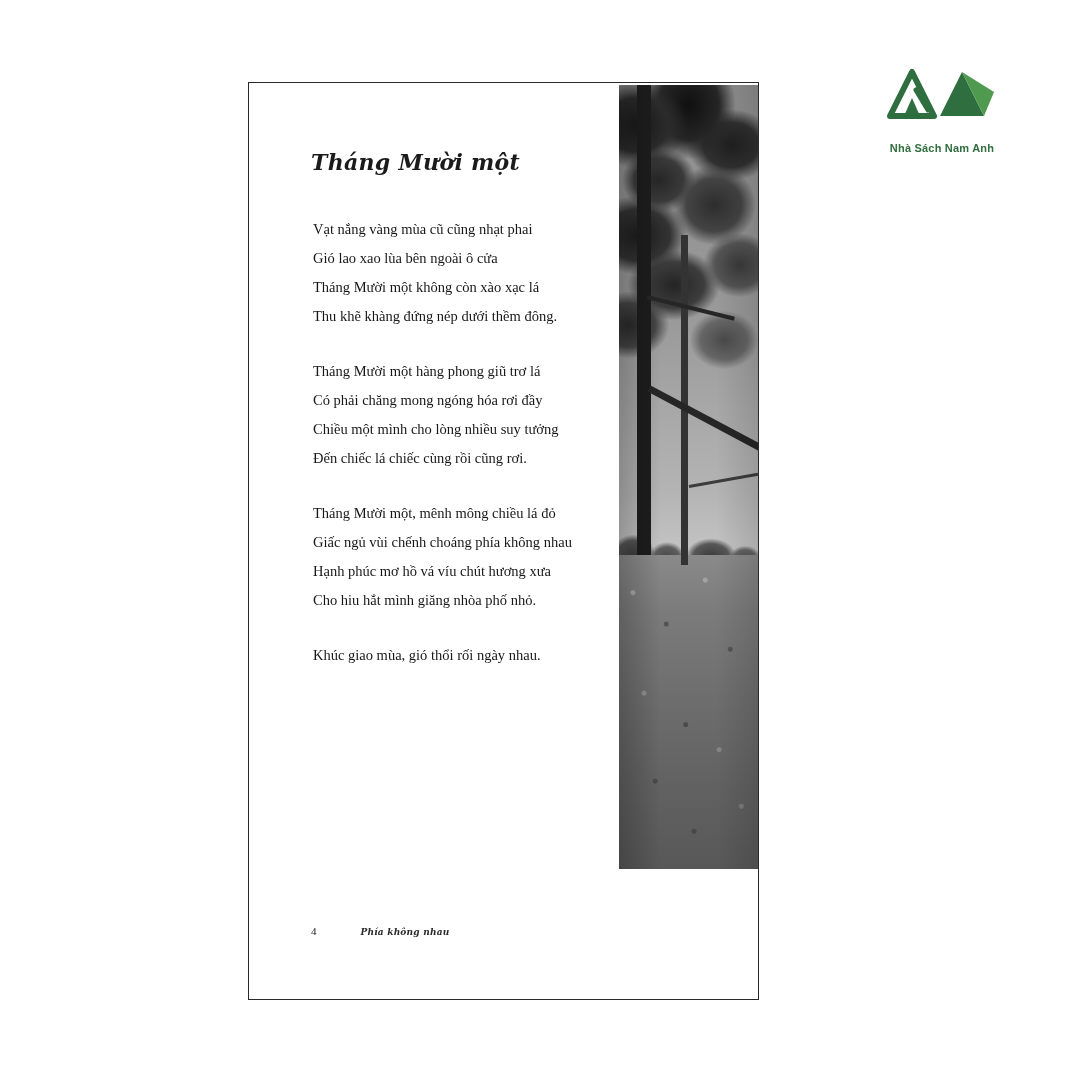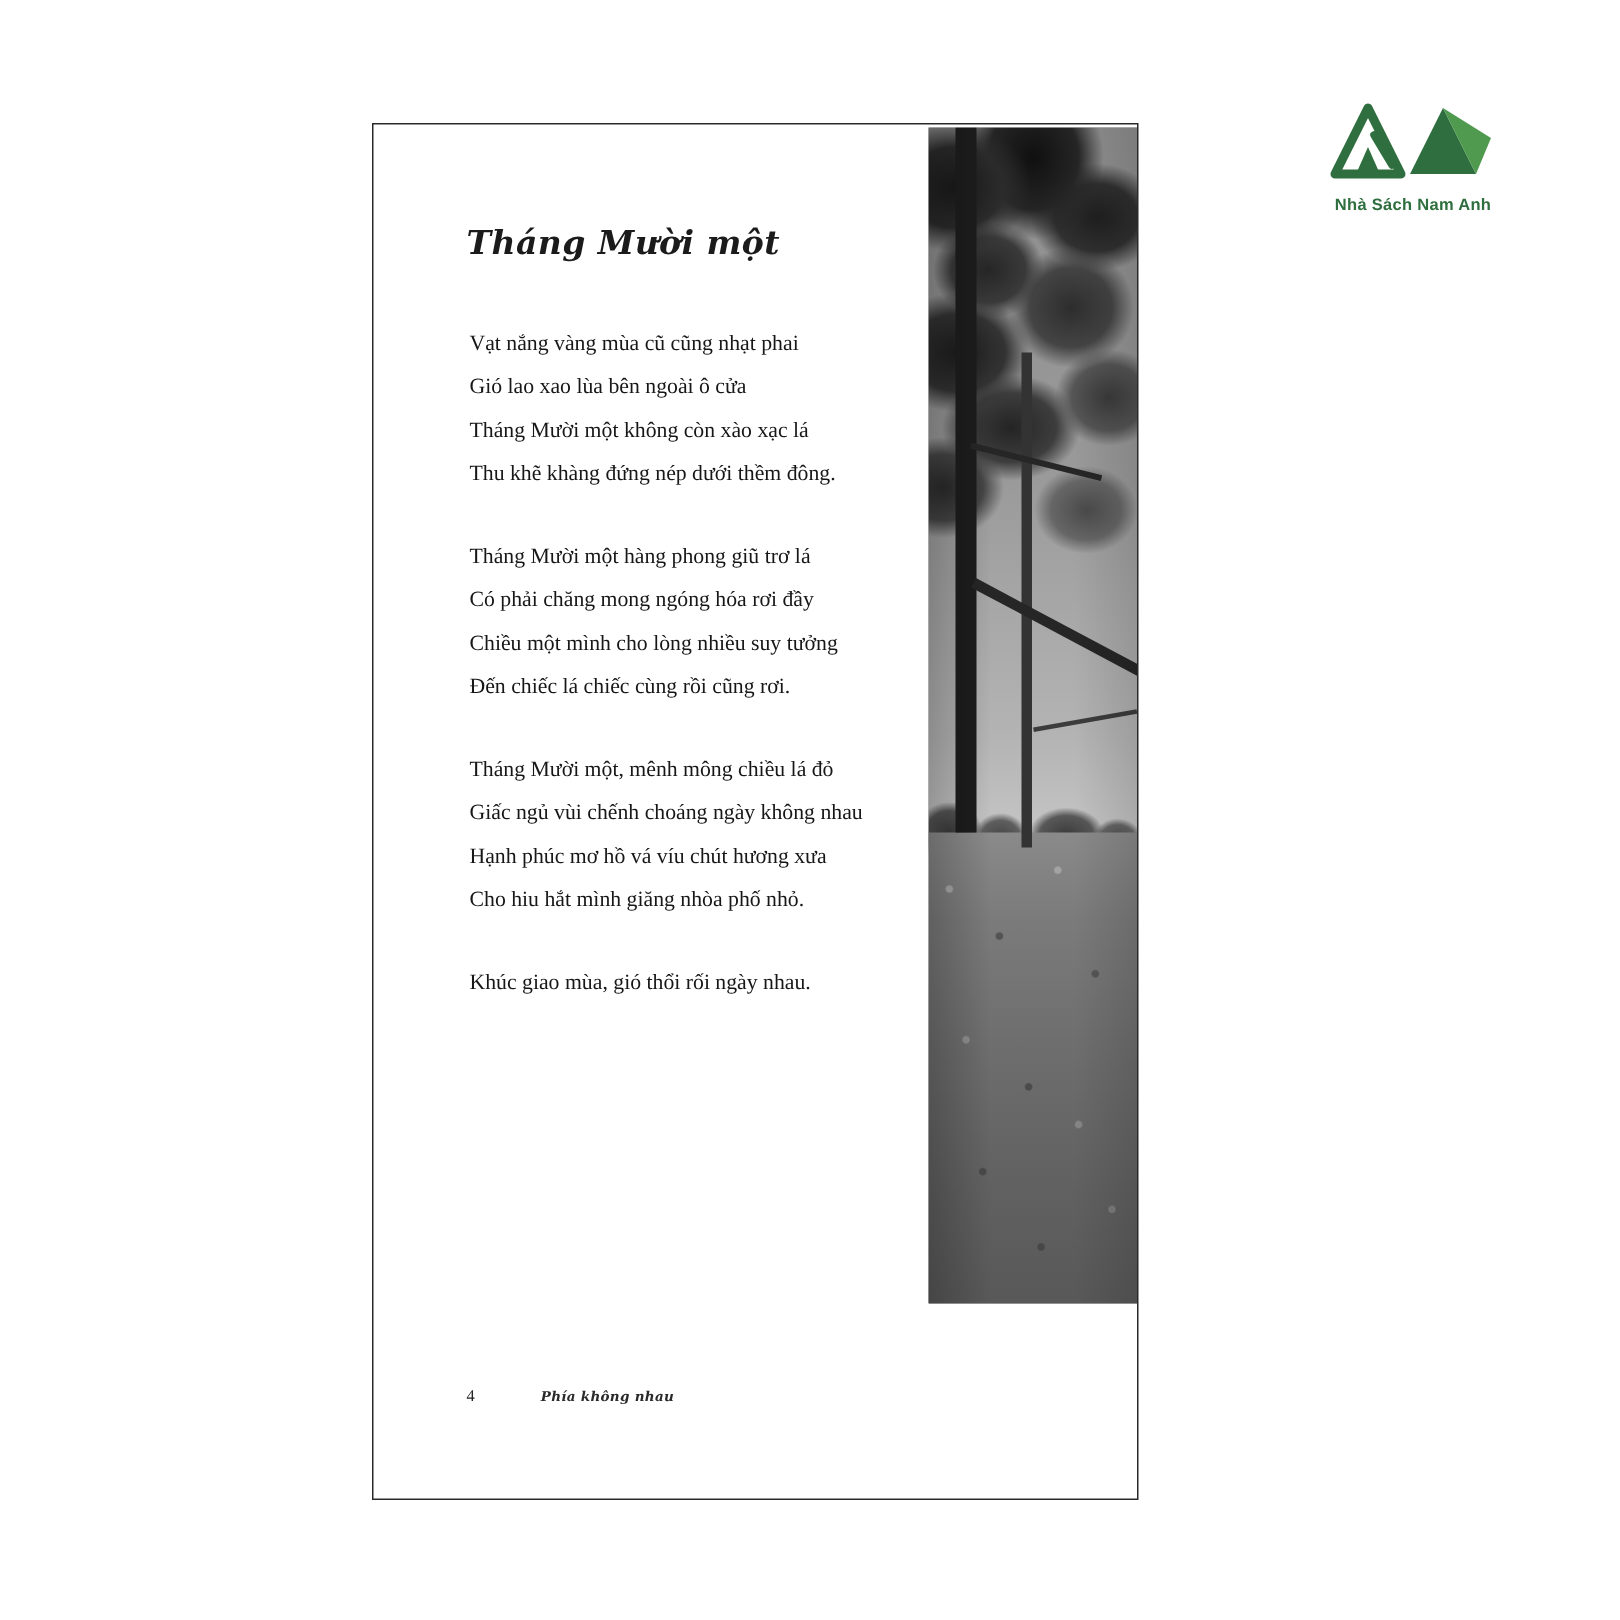--- a/index.html
+++ b/index.html
@@ -26,21 +26,21 @@
     flex-direction: column;
     align-items: center;
     justify-content: flex-start;
   }
   .logo-mark {
     width: 120px;
     height: 60px;
     position: relative;
   }
   .logo-caption {
-    margin-top: 9px;
+    margin-top: 20px;
     font-family: "Liberation Sans", sans-serif;
     font-size: 11px;
     letter-spacing: 0.2px;
     color: #2f6e3e;
     font-weight: 700;
     white-space: nowrap;
   }
 
   
   .page {
@@ -239,21 +239,21 @@
         <div class="verse">Thu khẽ khàng đứng nép dưới thềm đông.</div>
       </div>
       <div class="stanza">
         <div class="verse">Tháng Mười một hàng phong giũ trơ lá</div>
         <div class="verse">Có phải chăng mong ngóng hóa rơi đầy</div>
         <div class="verse">Chiều một mình cho lòng nhiều suy tưởng</div>
         <div class="verse">Đến chiếc lá chiếc cùng rồi cũng rơi.</div>
       </div>
       <div class="stanza">
         <div class="verse">Tháng Mười một, mênh mông chiều lá đỏ</div>
-        <div class="verse">Giấc ngủ vùi chếnh choáng ngày không nhau</div>
+        <div class="verse">Giấc ngủ vùi chếnh choáng phía không nhau</div>
         <div class="verse">Hạnh phúc mơ hồ vá víu chút hương xưa</div>
         <div class="verse">Cho hiu hắt mình giăng nhòa phố nhỏ.</div>
       </div>
       <div class="stanza">
         <div class="verse">Khúc giao mùa, gió thổi rối ngày nhau.</div>
       </div>
     </div>
   </div>
 
   <div class="page-footer">

